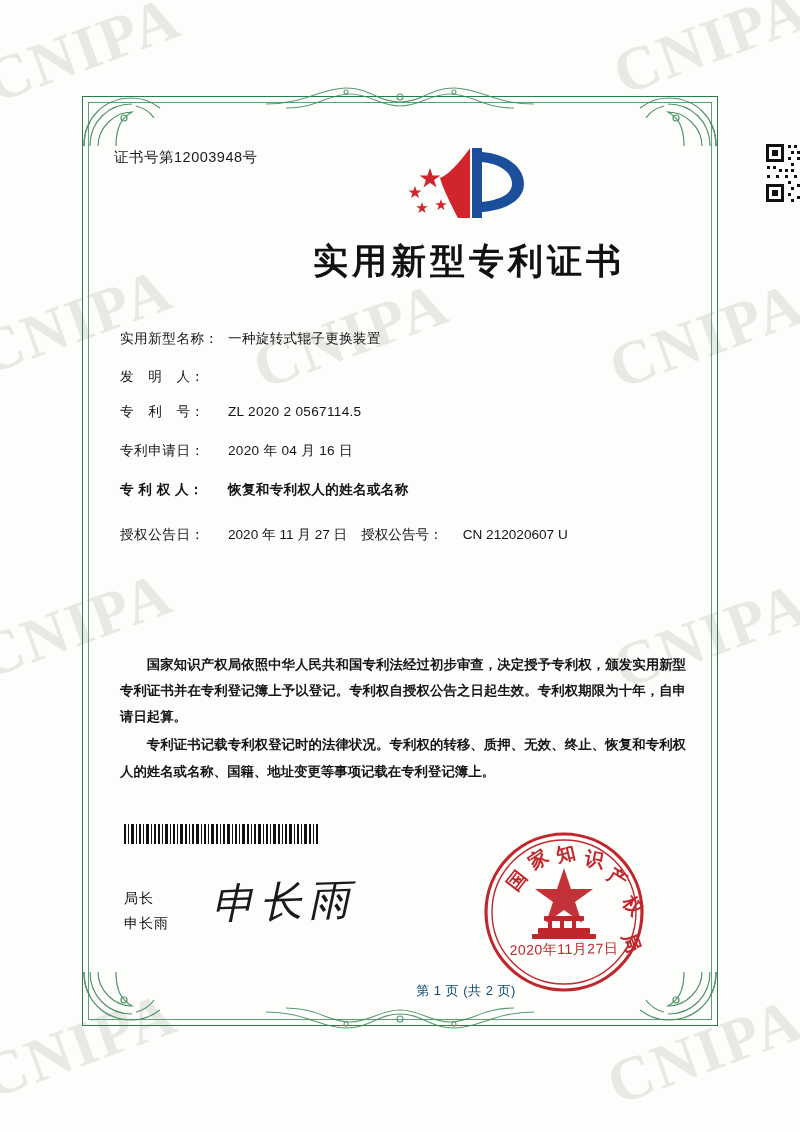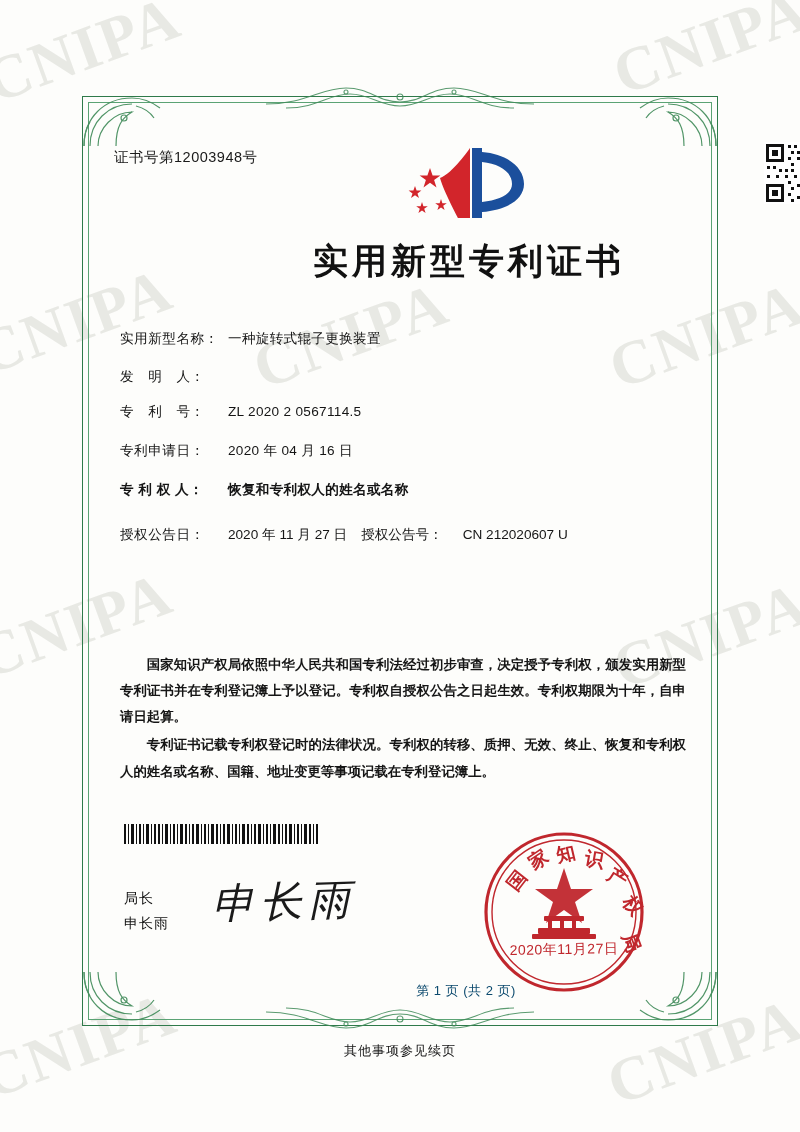--- a/index.html
+++ b/index.html
@@ -502,15 +502,14 @@
         <rect x="88" y="101" width="4" height="8"></rect>
         <rect x="100" y="101" width="4" height="8"></rect>
         <rect x="60" y="114" width="64" height="5" rx="1"></rect>
       </g>
     </svg>
     <div id="seal-date">2020年11月27日</div>
 
     <div id="page-num">第 1 页 (共 2 页)</div>
   </div>
 
-  <div id="footnote">其他事项参见续页</div>
 
 </div>
 
 </body></html>

